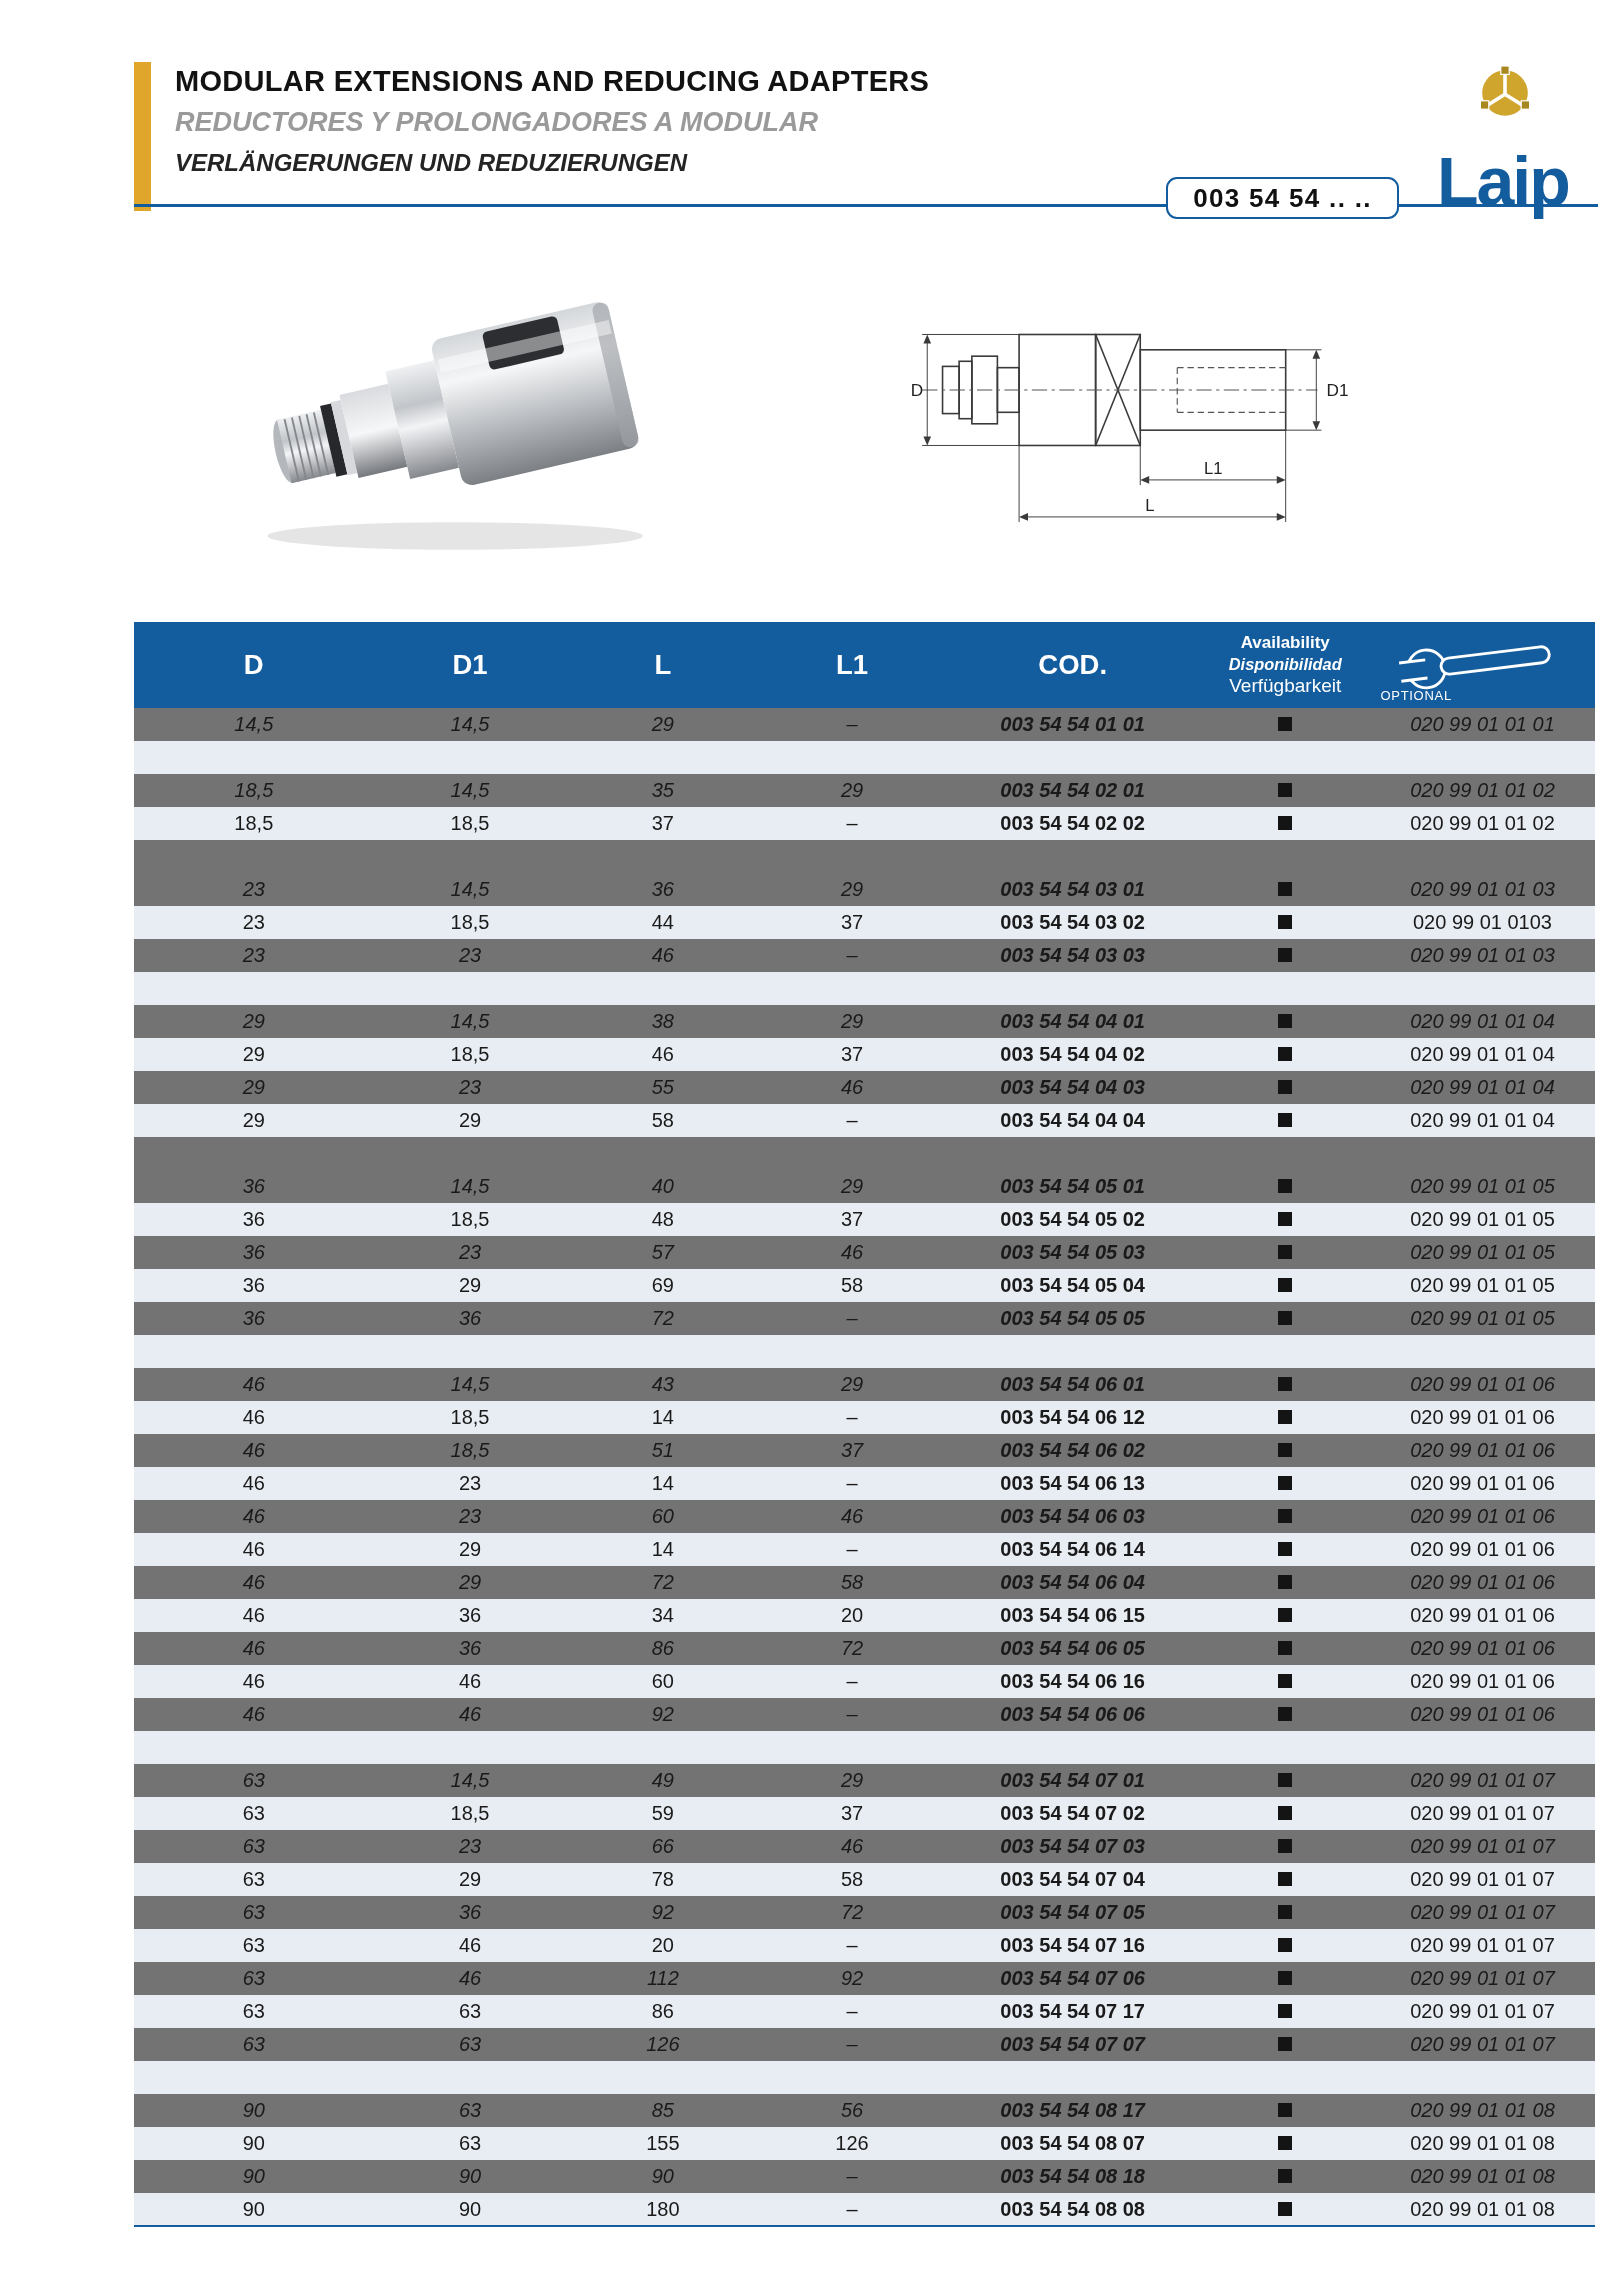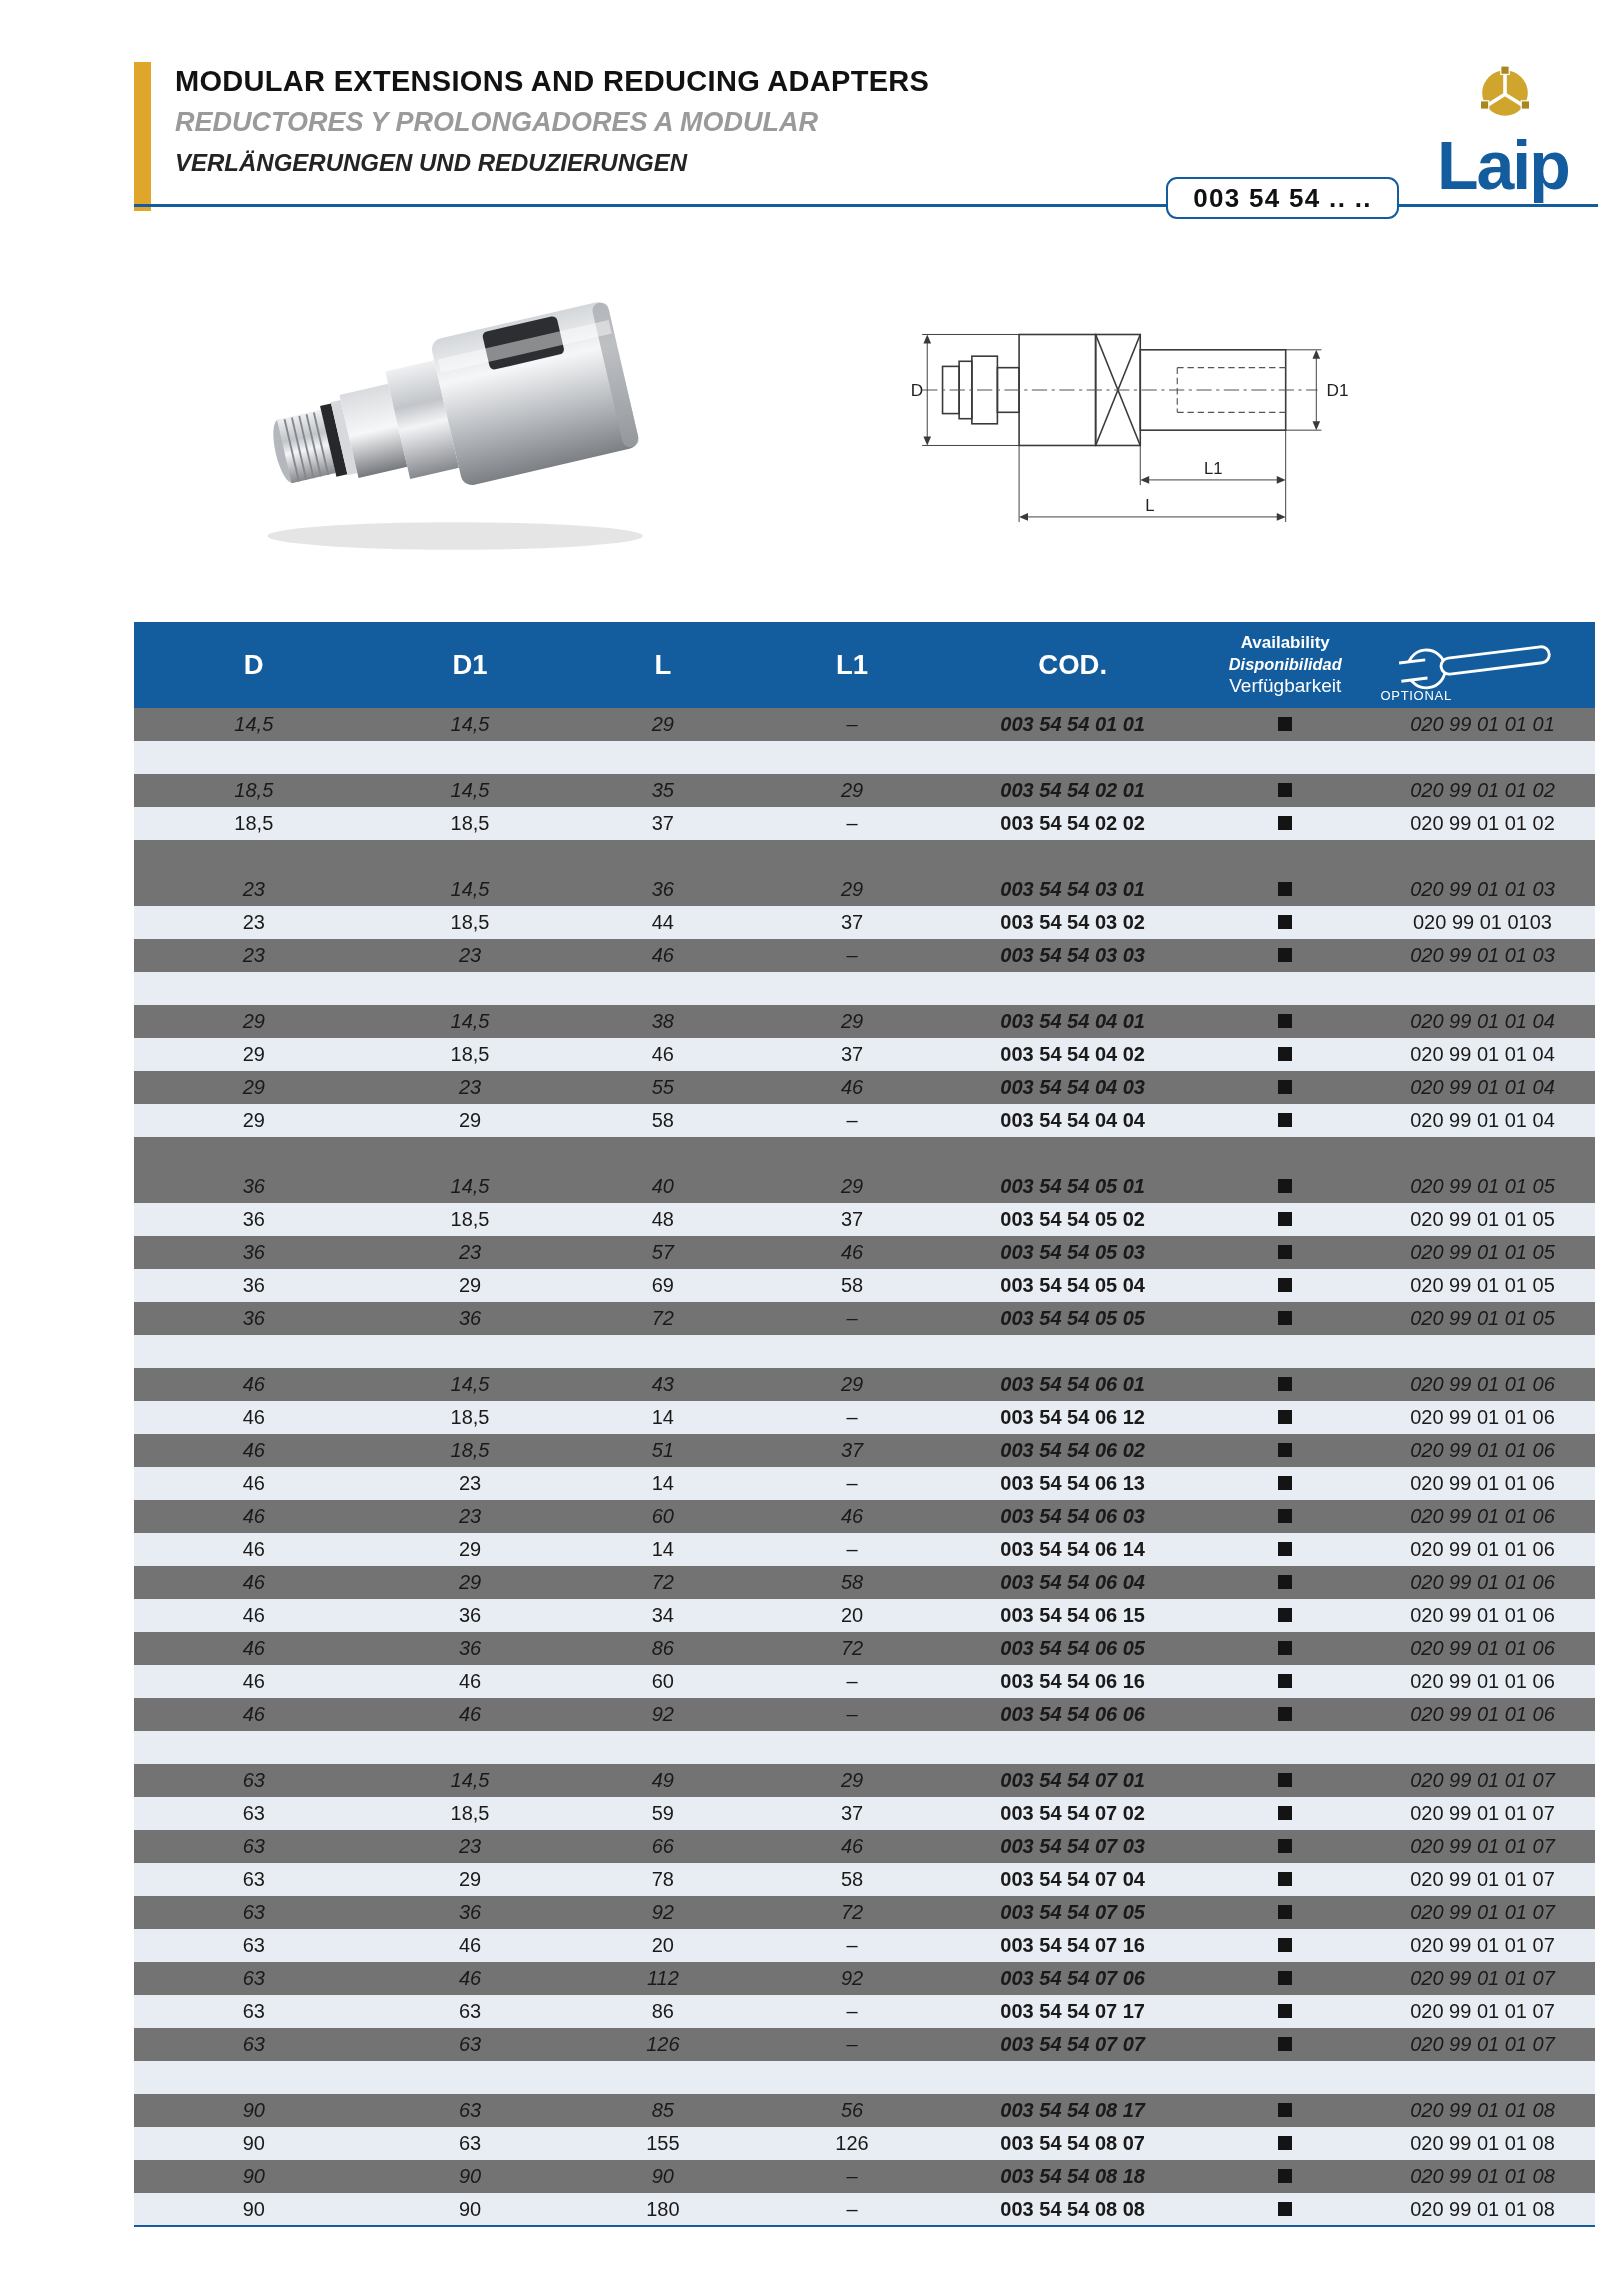--- a/index.html
+++ b/index.html
@@ -10,21 +10,21 @@
   .accent-bar { position:absolute; left:134px; top:62px; width:17px; height:149px; background:#dfa62b; }
   .title-en { position:absolute; left:175px; top:65px; font-size:29px; font-weight:bold; color:#121212; letter-spacing:0.3px; }
   .title-es { position:absolute; left:175px; top:107px; font-size:27px; font-weight:bold; font-style:italic; color:#9a9a9a; }
   .title-de { position:absolute; left:175px; top:149px; font-size:24px; font-weight:bold; font-style:italic; color:#242424; }
   .header-rule { position:absolute; left:134px; top:204px; width:1464px; height:3.3px; background:#135c9e; }
   .code-box { position:absolute; left:1166px; top:177px; width:233px; height:42px; background:#ffffff;
               border:2.6px solid #135c9e; border-radius:11px; display:flex; align-items:center; justify-content:center;
               font-size:26px; font-weight:bold; color:#111; letter-spacing:1.3px; }
   .logo { position:absolute; left:1437px; top:63px; width:164px; height:144px; }
   .logo-icon { position:absolute; left:38px; top:0; }
-  .logo-text { position:absolute; left:0px; top:63px; font-size:68px; font-weight:bold; color:#135c9e; letter-spacing:-2px; }
+  .logo-text { position:absolute; left:0px; top:79px; font-size:68px; font-weight:bold; color:#135c9e; letter-spacing:-2px; }
 
   
   .photo { position:absolute; left:193px; top:268px; }
   .drawing { position:absolute; left:903px; top:275px; }
 
   
   .spec-table { position:absolute; left:134px; top:622px; width:1461px; border-collapse:collapse; table-layout:fixed; }
   .spec-table th { background:#135c9e; color:#ffffff; height:86px; font-size:27.5px; font-weight:bold; text-align:center; vertical-align:middle; }
   .spec-table td { height:33px; font-size:20px; color:#1a1a1a; text-align:center; vertical-align:middle; padding:0; }
   .spec-table tbody tr { border:none; }

